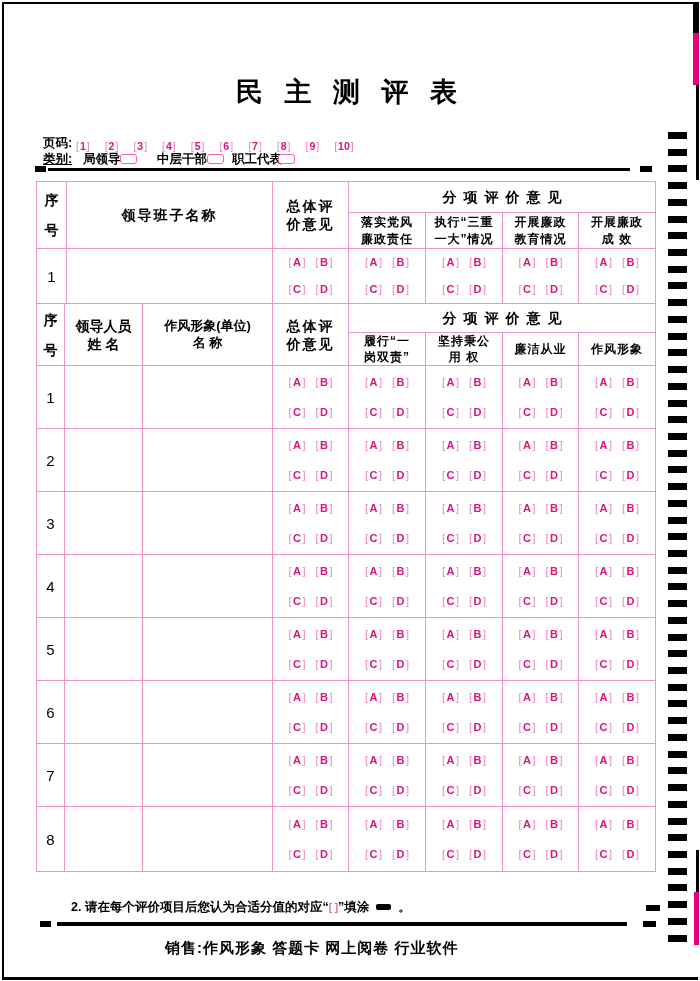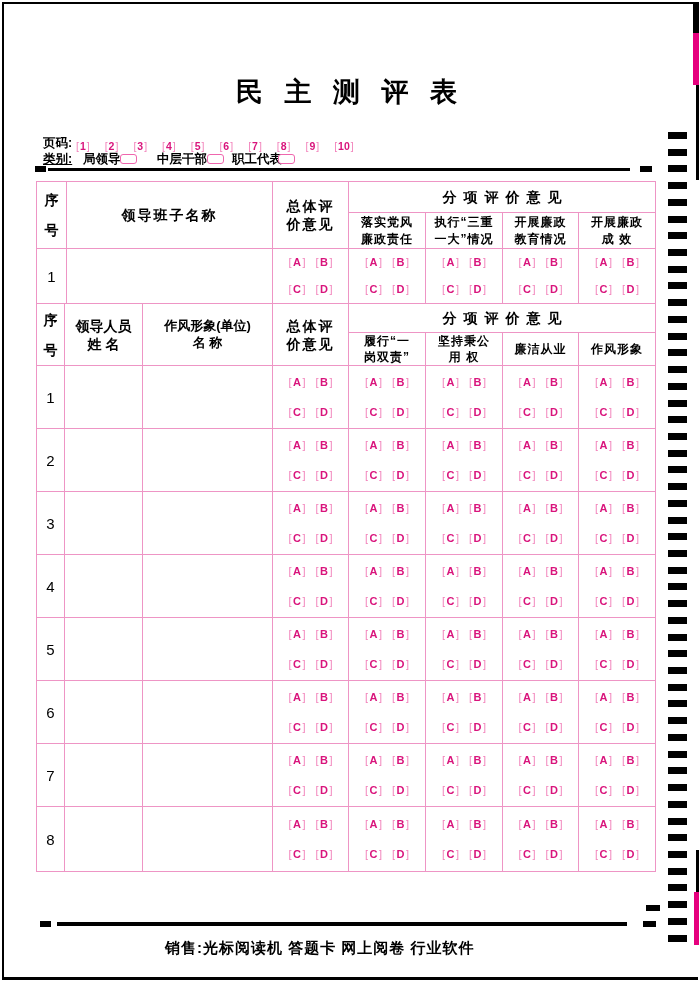--- a/index.html
+++ b/index.html
@@ -800,20 +800,23 @@
               <div class="opt-line">
                 <span class="bubble">C</span>
                 <span class="bubble">D</span>
               </div>
             </div>
           </td>
         </tr>
       </tbody>
   </table>
 
+  <div class="abs note2">
+    <span>2. 请在每个评价项目后您认为合适分值的对应“</span><span class="note-bracket">[ ]</span><span>”填涂</span><span class="fill-mark"></span><span>。</span>
+  </div>
   <div class="abs note-dash"></div>
 
   <div class="abs bot-sq-l"></div>
   <div class="abs bot-line"></div>
   <div class="abs bot-sq-r"></div>
 
-  <div class="abs footer">销售:光标阅读机 答题卡 网上阅卷 行业软件</div>
+  <div class="abs footer">销售:作风形象 答题卡 网上阅卷 行业软件</div>
 </div>
 
 </body></html>

